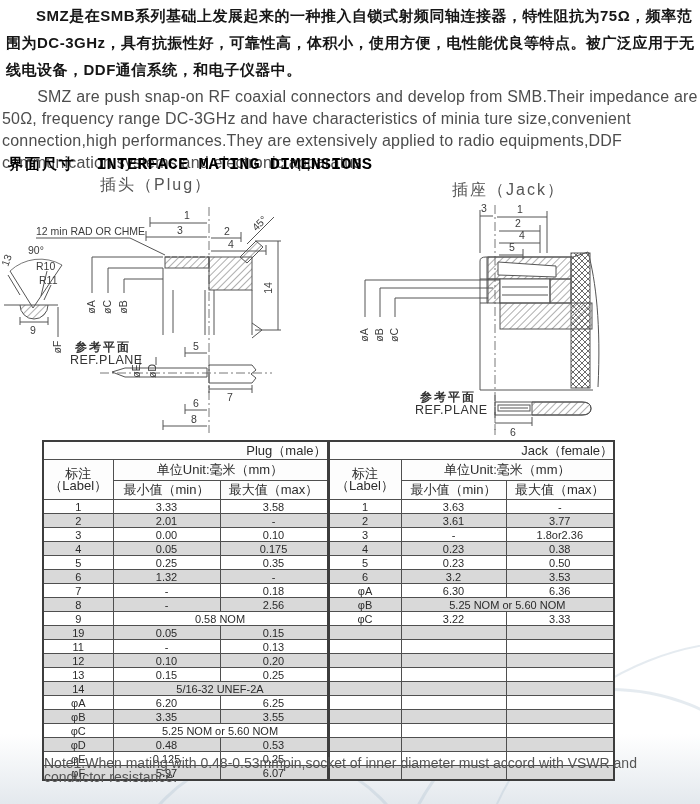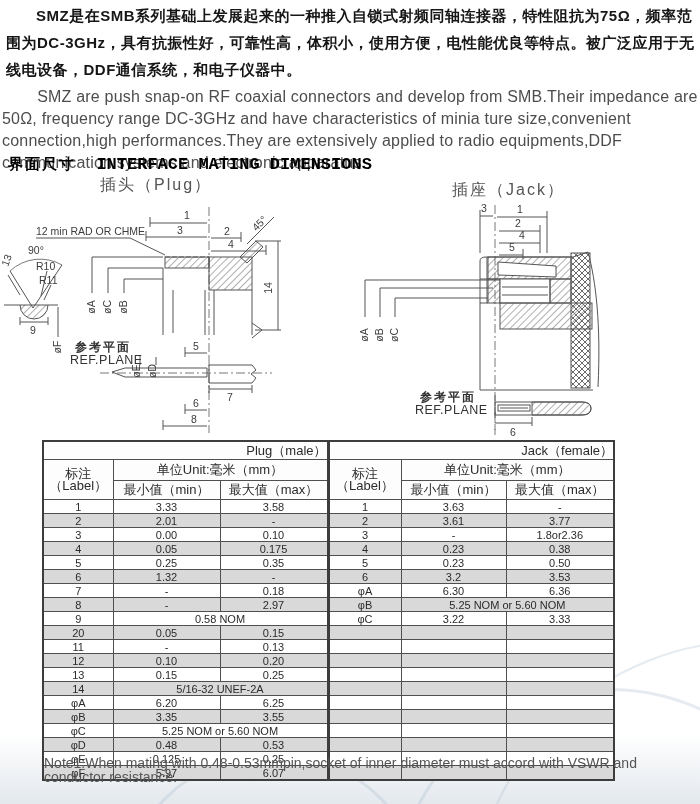--- a/index.html
+++ b/index.html
@@ -346,33 +346,33 @@
             <td>7</td>
             <td>-</td>
             <td>0.18</td>
             <td class="jdiv">φA</td>
             <td>6.30</td>
             <td>6.36</td>
           </tr>
         <tr>
             <td>8</td>
             <td>-</td>
-            <td>2.97</td>
+            <td>2.56</td>
             <td class="jdiv">φB</td>
             <td colspan="2">5.25 NOM or 5.60 NOM</td>
           </tr>
         <tr>
             <td>9</td>
             <td colspan="2">0.58 NOM</td>
             <td class="jdiv">φC</td>
             <td>3.22</td>
             <td>3.33</td>
           </tr>
         <tr>
-            <td>20</td>
+            <td>19</td>
             <td>0.05</td>
             <td>0.15</td>
             <td class="jdiv"></td>
             <td></td>
             <td></td>
           </tr>
         <tr>
             <td>11</td>
             <td>-</td>
             <td>0.13</td>

